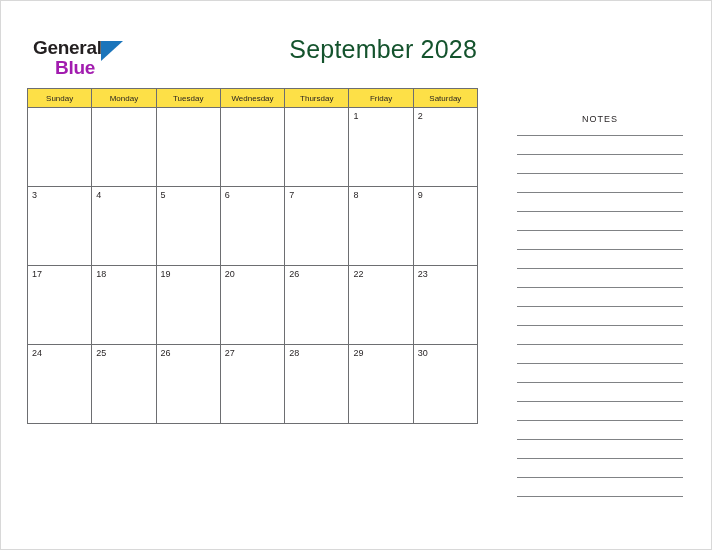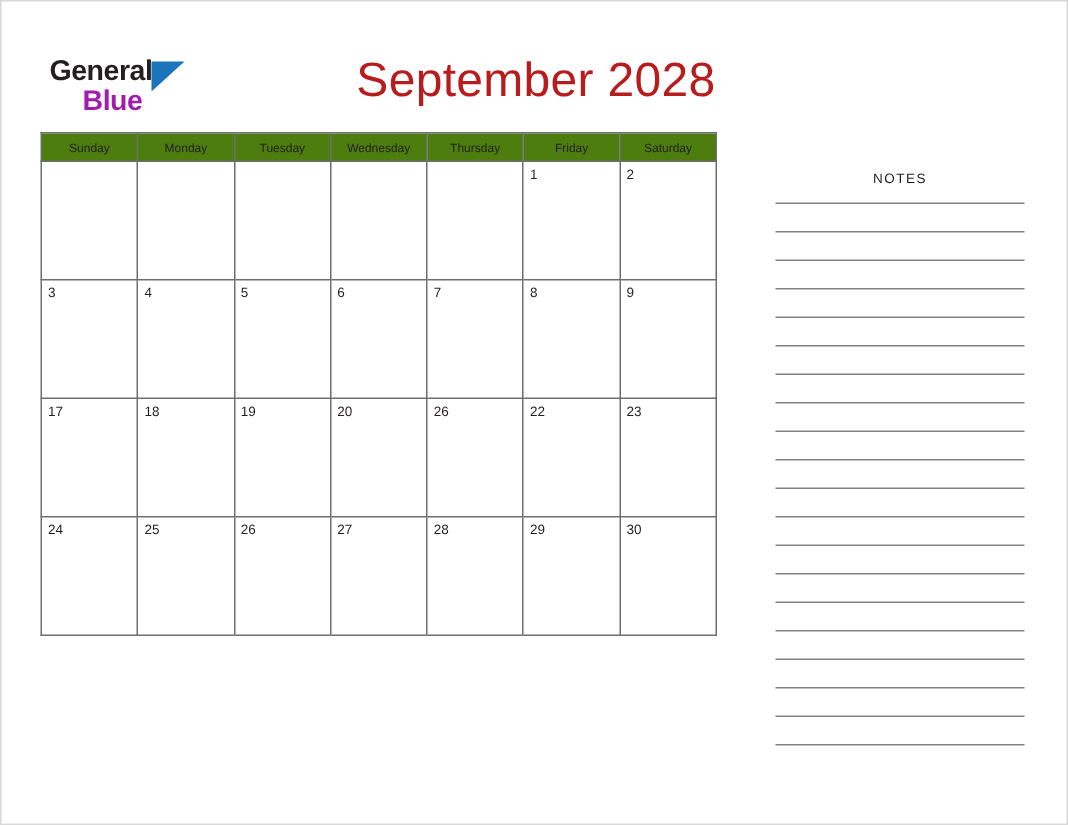--- a/index.html
+++ b/index.html
@@ -61,40 +61,40 @@
     top: 4px;
     width: 0;
     height: 0;
     border-left: 22px solid #1b75bb;
     border-bottom: 20px solid transparent;
   }
   .title {
     position: absolute;
     right: 236px;
     top: 6px;
-    font-size: 32px;
+    font-size: 25px;
     font-weight: normal;
-    color: #b91c1c;
+    color: #14532d;
     letter-spacing: 0.2px;
     white-space: nowrap;
   }
 
   
   .calendar {
     position: absolute;
     left: 26px;
     top: 87px;
     width: 451px;
     border-collapse: collapse;
     table-layout: fixed;
   }
   .calendar th {
     height: 18px;
     border: 1px solid #6d6e71;
-    background: #4d7c0f;
+    background: #fde047;
     font-size: 8px;
     font-weight: normal;
     color: #231f20;
     text-align: center;
     vertical-align: middle;
     padding: 0;
   }
   .calendar td {
     height: 75px;
     border: 1px solid #6d6e71;

